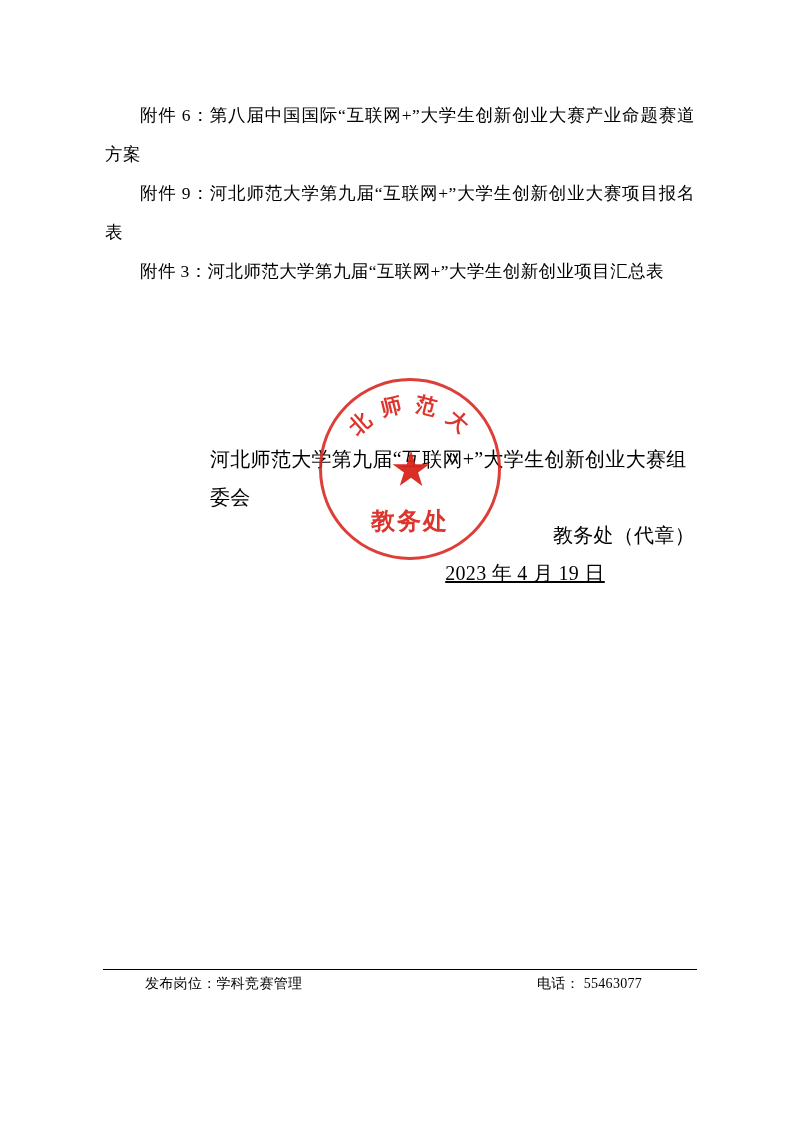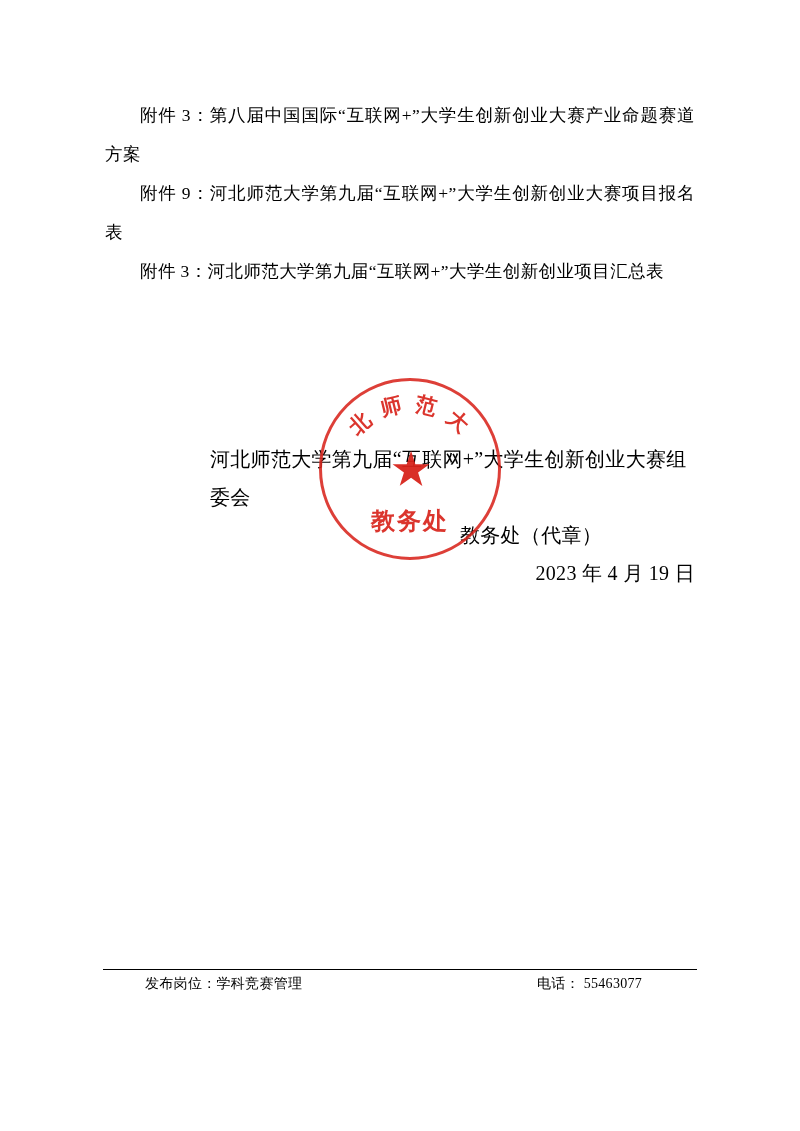--- a/index.html
+++ b/index.html
@@ -47,29 +47,30 @@
     font-size: 20px;
     line-height: 38px;
     text-align: center;
   }
   .sig-line-1 {
     text-align: left;
     padding-left: 105px;
     letter-spacing: 0.3px;
   }
   .sig-line-2 {
-    text-align: center;
+    text-align: right;
     padding-left: 262px;
     letter-spacing: 0.3px;
     font-family: Liberation Serif, serif;
   }
   .sig-line-3 {
-    text-align: right;
+    text-align: center;
     padding-left: 250px;
     letter-spacing: 0.3px;
+    text-decoration: underline;
   }
 
   
   .seal {
     position: absolute;
     left: 319px;
     top: 378px;
     width: 182px;
     height: 182px;
     pointer-events: none;
@@ -149,21 +150,21 @@
     left: 434px;
     top: 3px;
   }
 </style>
 </head>
 <body>
 
 <div class="page">
 
   <div class="content">
-    <p class="para">附件 3：第八届中国国际“互联网+”大学生创新创业大赛产业命题赛道方案</p>
+    <p class="para">附件 6：第八届中国国际“互联网+”大学生创新创业大赛产业命题赛道方案</p>
     <p class="para">附件 9：河北师范大学第九届“互联网+”大学生创新创业大赛项目报名表</p>
     <p class="para">附件 3：河北师范大学第九届“互联网+”大学生创新创业项目汇总表</p>
   </div>
 
   <div class="signature-block">
     <div class="sig-line-1">河北师范大学第九届“互联网+”大学生创新创业大赛组委会</div>
     <div class="sig-line-2">教务处（代章）</div>
     <div class="sig-line-3">2023 年 4 月 19 日</div>
   </div>
 

